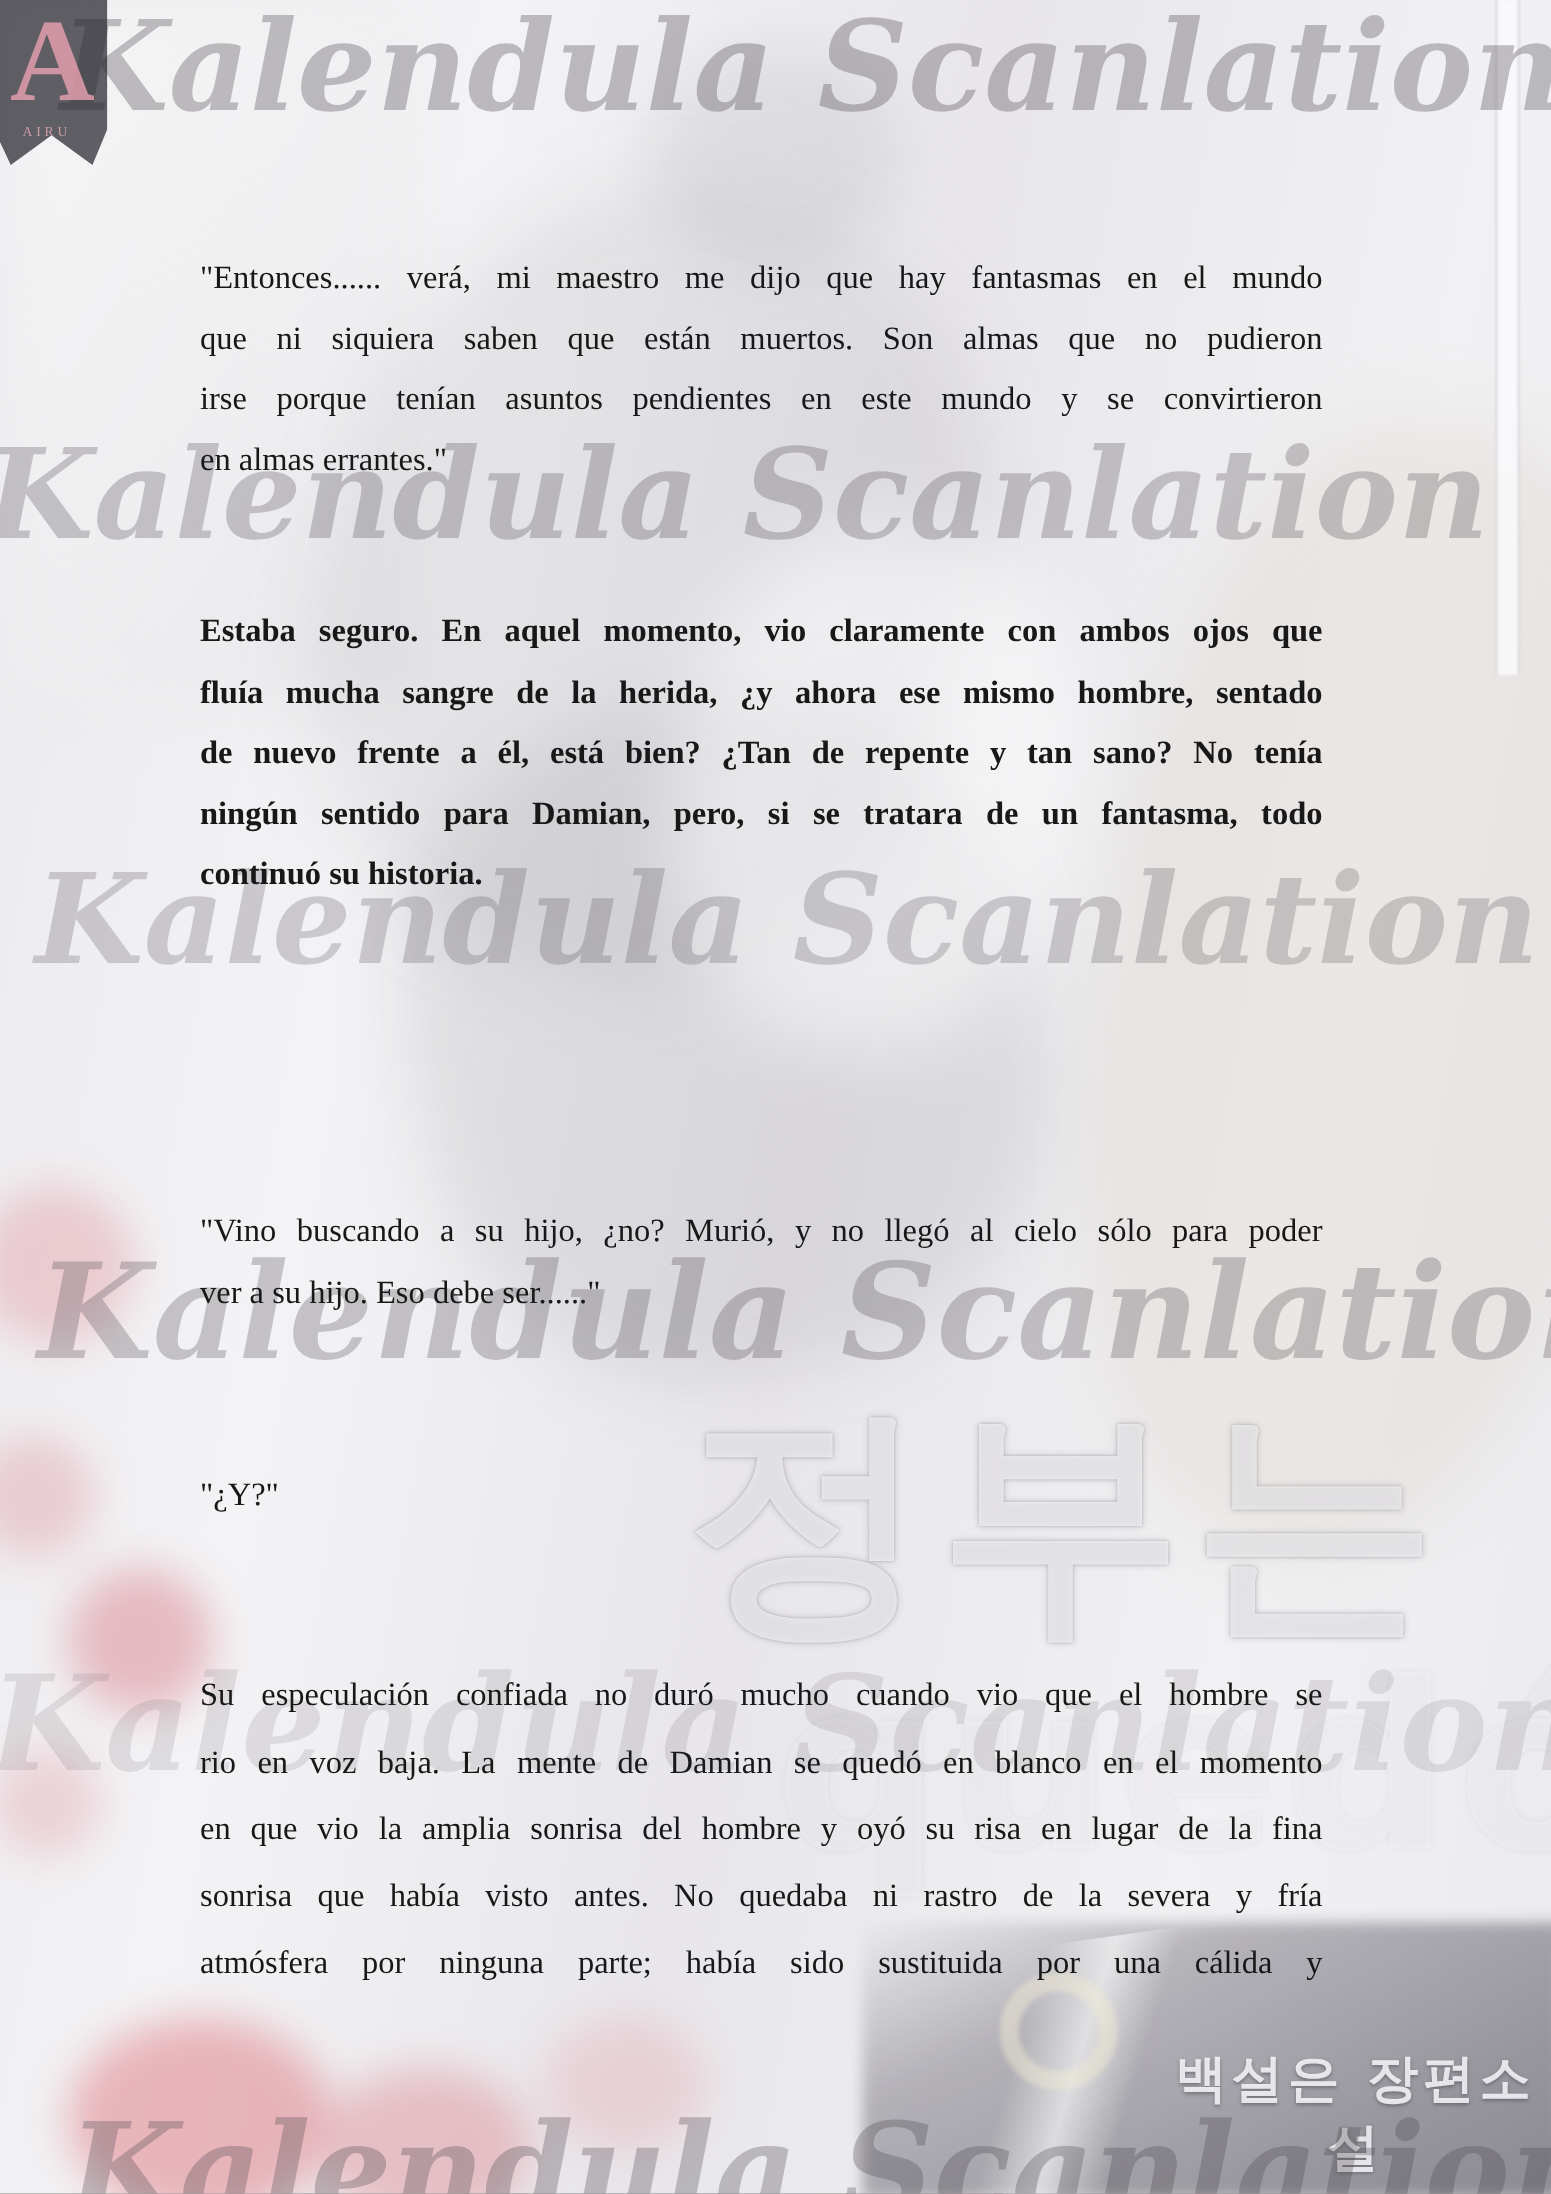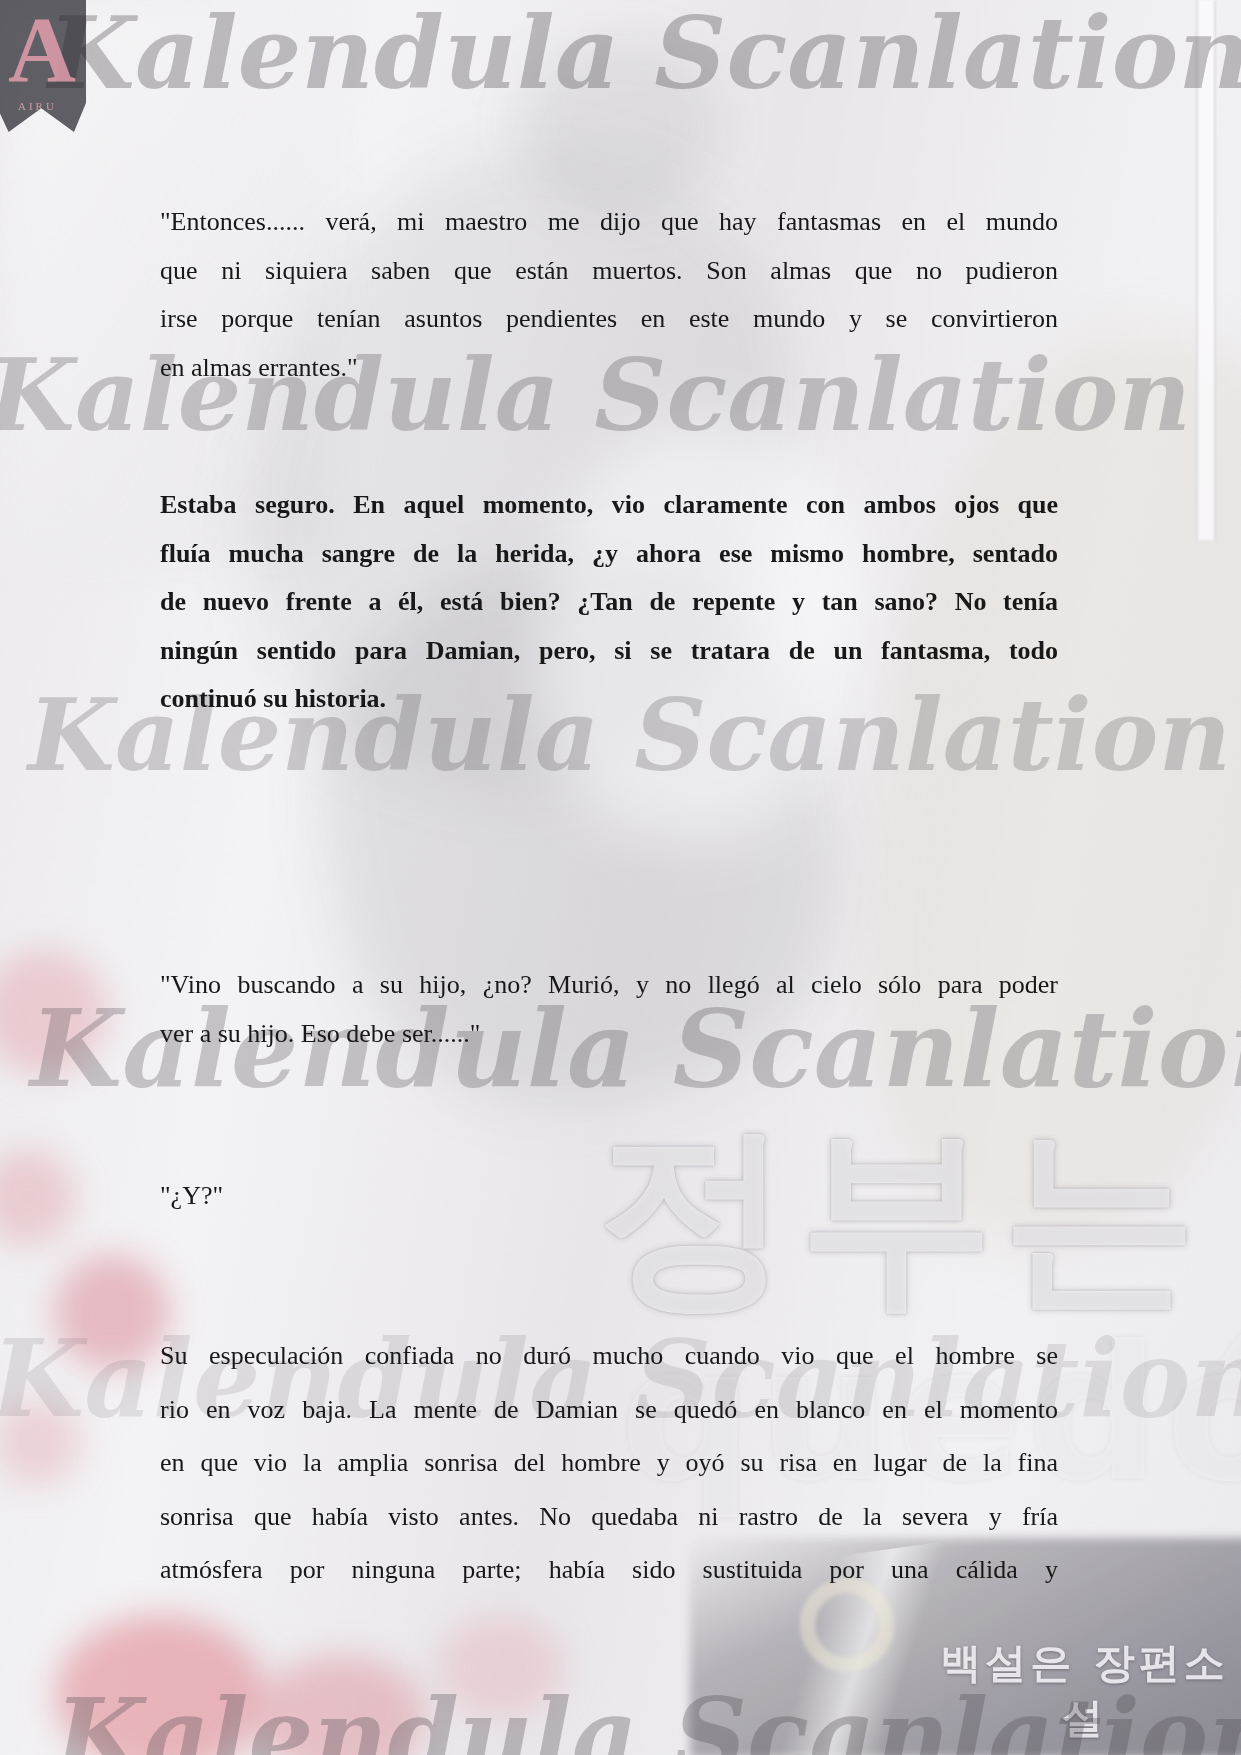--- a/index.html
+++ b/index.html
@@ -36,21 +36,21 @@
   .wm{position:absolute;white-space:nowrap;font-family:"DejaVu Serif",serif;font-style:italic;font-weight:700;color:#4a454c;pointer-events:none;}
   .wm1{top:-6px;left:48px;font-size:100px;opacity:.32;}
   .wm2{top:336px;left:-12px;font-size:100px;opacity:.27;}
   .wm3{top:676px;left:28px;font-size:100px;opacity:.23;}
   .wm4{top:986px;left:30px;font-size:106px;opacity:.27;}
   .wm5{top:1316px;left:-8px;font-size:106px;opacity:.12;}
   .wm6{top:1676px;left:55px;font-size:102px;opacity:.30;}
 
   
   .kt{position:absolute;line-height:1;font-weight:700;font-family:"DejaVu Sans",sans-serif;pointer-events:none;}
-  .kt1{top:1118px;left:548px;font-size:195px;letter-spacing:8px;color:rgba(255,255,255,.7);text-shadow:0 0 6px rgba(125,120,132,.45),0 0 2px rgba(110,106,118,.5);opacity:.8;margin-left:48px;}
+  .kt1{top:1118px;left:548px;font-size:195px;letter-spacing:8px;color:rgba(255,255,255,.7);text-shadow:0 0 6px rgba(125,120,132,.45),0 0 2px rgba(110,106,118,.5);opacity:.8;}
   .kt2{top:1322px;left:620px;font-size:185px;letter-spacing:6px;color:rgba(255,255,255,.5);text-shadow:0 0 6px rgba(125,120,132,.35);opacity:.32;}
   .kcap{position:absolute;top:1636px;left:928px;font-size:41px;font-weight:700;letter-spacing:4px;font-family:"DejaVu Sans",sans-serif;color:rgba(250,248,252,.85);text-shadow:0 1px 3px rgba(70,68,78,.5);pointer-events:none;text-align:center;}
 
   
   .badge{position:absolute;top:0;left:0;width:86px;height:132px;background:rgba(38,36,44,.72);clip-path:polygon(0 0,100% 0,100% 78%,86% 100%,48% 82%,10% 100%,0 86%);}
   .badge .letter{position:absolute;top:0px;left:8px;font-size:94px;line-height:1.05;font-family:"Liberation Serif",serif;font-weight:700;color:rgba(226,158,172,.85);}
   .badge .sub{position:absolute;top:100px;left:18px;font-size:11px;letter-spacing:3px;font-family:Liberation Serif, serif;color:rgba(230,170,180,.8);}
 
   
   .para{position:absolute;left:160px;width:898px;font-size:26px;color:#181818;}

